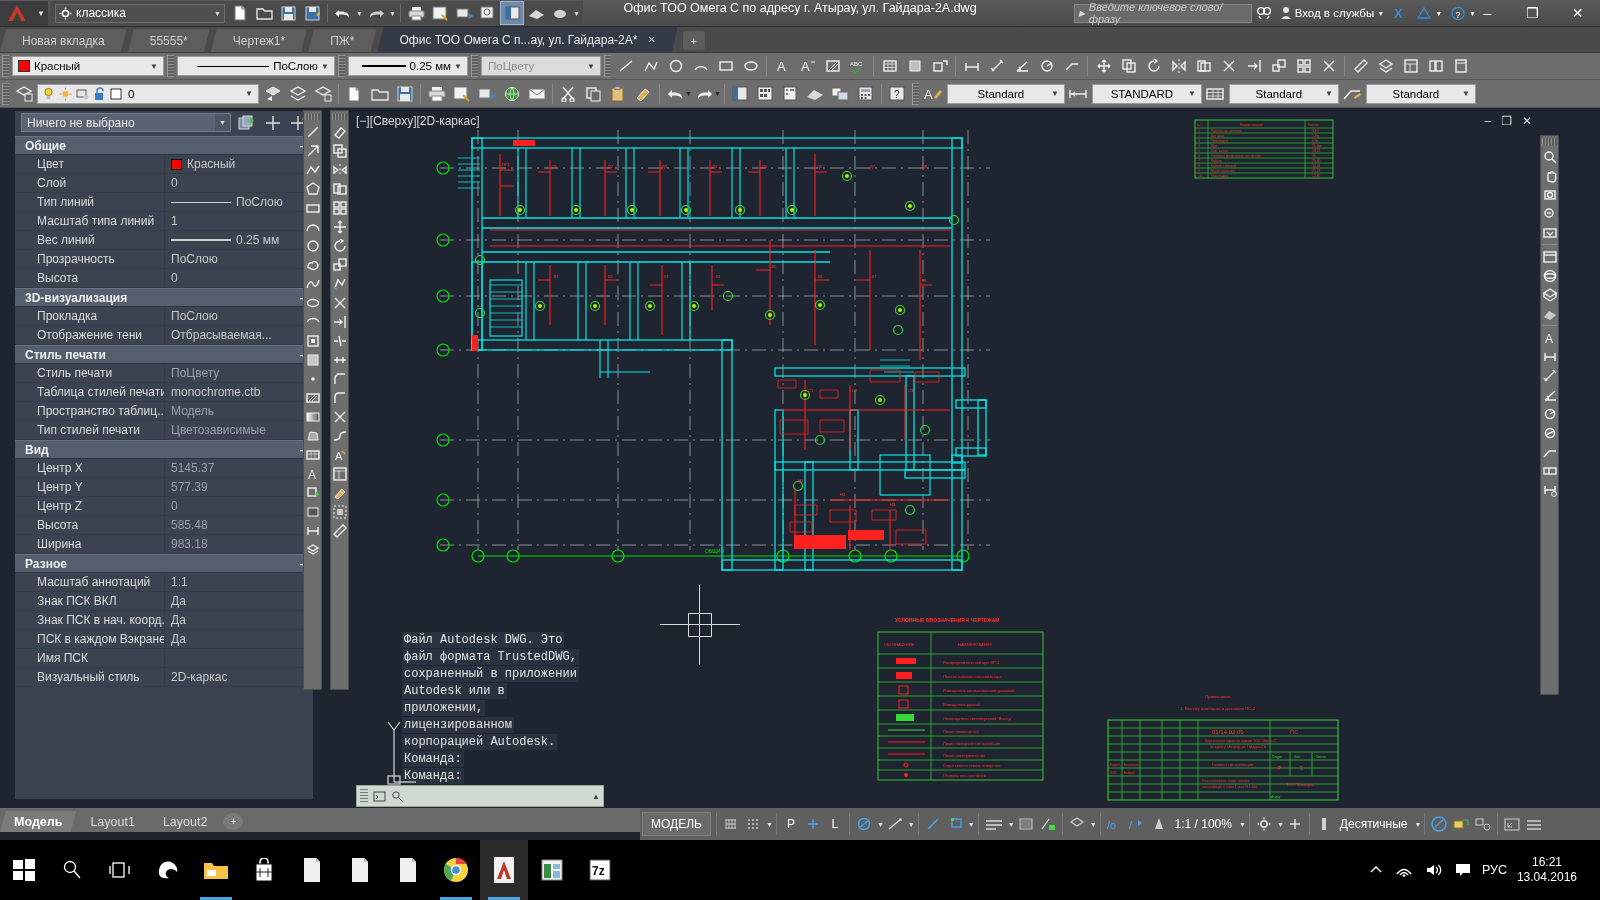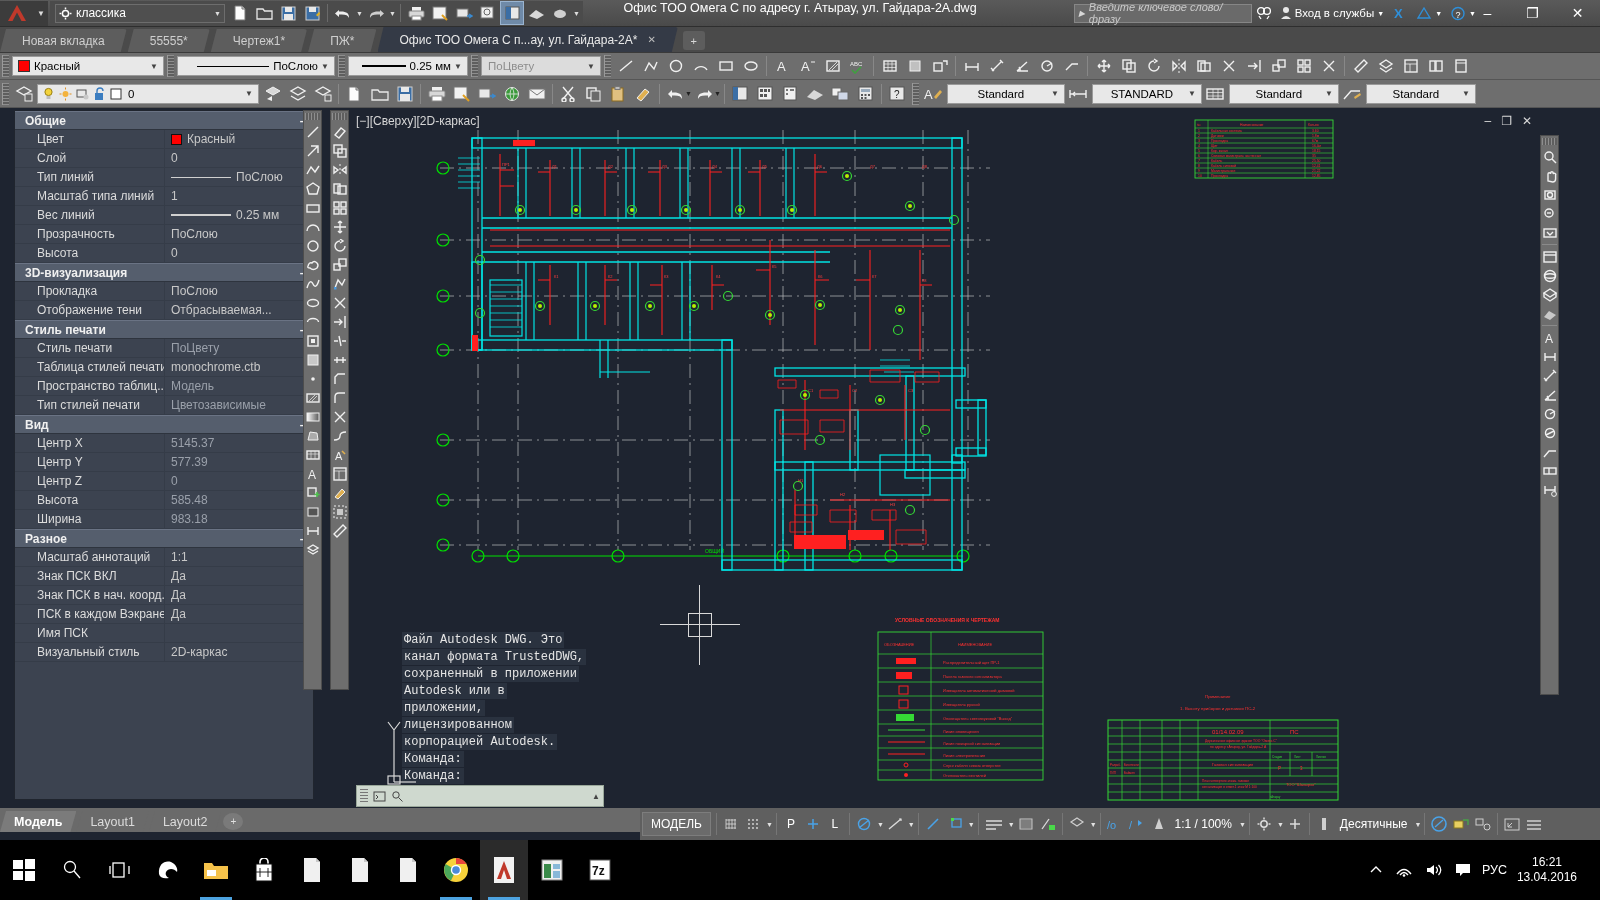--- a/index.html
+++ b/index.html
@@ -928,20 +928,44 @@
         <path d="M12 11 L18 7 L19 9 L13 13z" fill="#e0b050"></path>
       </svg>
   </div>
   <div class="combo" style="width:110px">
     <span class="val" style="text-align:center">Standard</span>
     <span class="arrow">▼</span>
   </div>
 </div>
 
 <div class="props">
+  <div class="props-sel">
+    <div class="combo2">
+      <span>Ничего не выбрано</span>
+      <span class="ar">▼</span>
+    </div>
+    <div class="psb">
+      <svg width="18" height="16">
+          <rect x="1" y="3" width="10" height="11" fill="#7c8ca0" stroke="#cfd6e0"></rect>
+          <rect x="5" y="1" width="9" height="10" fill="#9aa8bc" stroke="#cfd6e0"></rect>
+          <path d="M13 3v5M10.5 5.5h5" stroke="#4cc24c" stroke-width="2"></path>
+        </svg>
+    </div>
+    <div class="psb">
+      <svg width="18" height="16">
+          <path d="M9 1v14M2 8h14" stroke="#e0e0e0" stroke-width="1.4"></path>
+        </svg>
+    </div>
+    <div class="psb">
+      <svg width="18" height="16">
+          <path d="M8 1v14M1 8h14" stroke="#e0e0e0" stroke-width="1.3"></path>
+          <path d="M13 2l2 3h-2.5z" fill="#e0c040"></path>
+        </svg>
+    </div>
+  </div>
   <div class="props-body" id="props-body">
       <div class="grp">
         <span>Общие</span>
         <span class="minus">–</span>
       </div>
       <div class="prow">
         <div class="k">Цвет</div>
         <div class="v">
           <span class="vswatch" style="background: rgb(255, 0, 0);"></span>
           <span>Красный</span>
@@ -1854,21 +1878,21 @@
           <text x="774" y="656">Бисенгали</text>
         <text x="760" y="664">ГИП</text>
           <text x="774" y="664">Баймен</text>
       </g>
       <text x="920" y="688" font-size="2.6" fill="#35d935" font-family="Liberation Sans">г.Атырау</text>
     </g>
   </svg>
 
   <div class="cmdhist" id="cmdhist">
       <div><span class="ln">Файл Autodesk DWG. Это</span></div>
-      <div><span class="ln">канал формата TrustedDWG,</span></div>
+      <div><span class="ln">файл формата TrustedDWG,</span></div>
       <div><span class="ln">сохраненный в приложении</span></div>
       <div><span class="ln">Autodesk или в</span></div>
       <div><span class="ln">приложении,</span></div>
       <div><span class="ln">лицензированном</span></div>
       <div><span class="ln">корпорацией Autodesk.</span></div>
       <div><span class="ln">Команда:</span></div>
       <div><span class="ln">Команда:</span></div>
     </div>
 
   <div class="crosshair">

